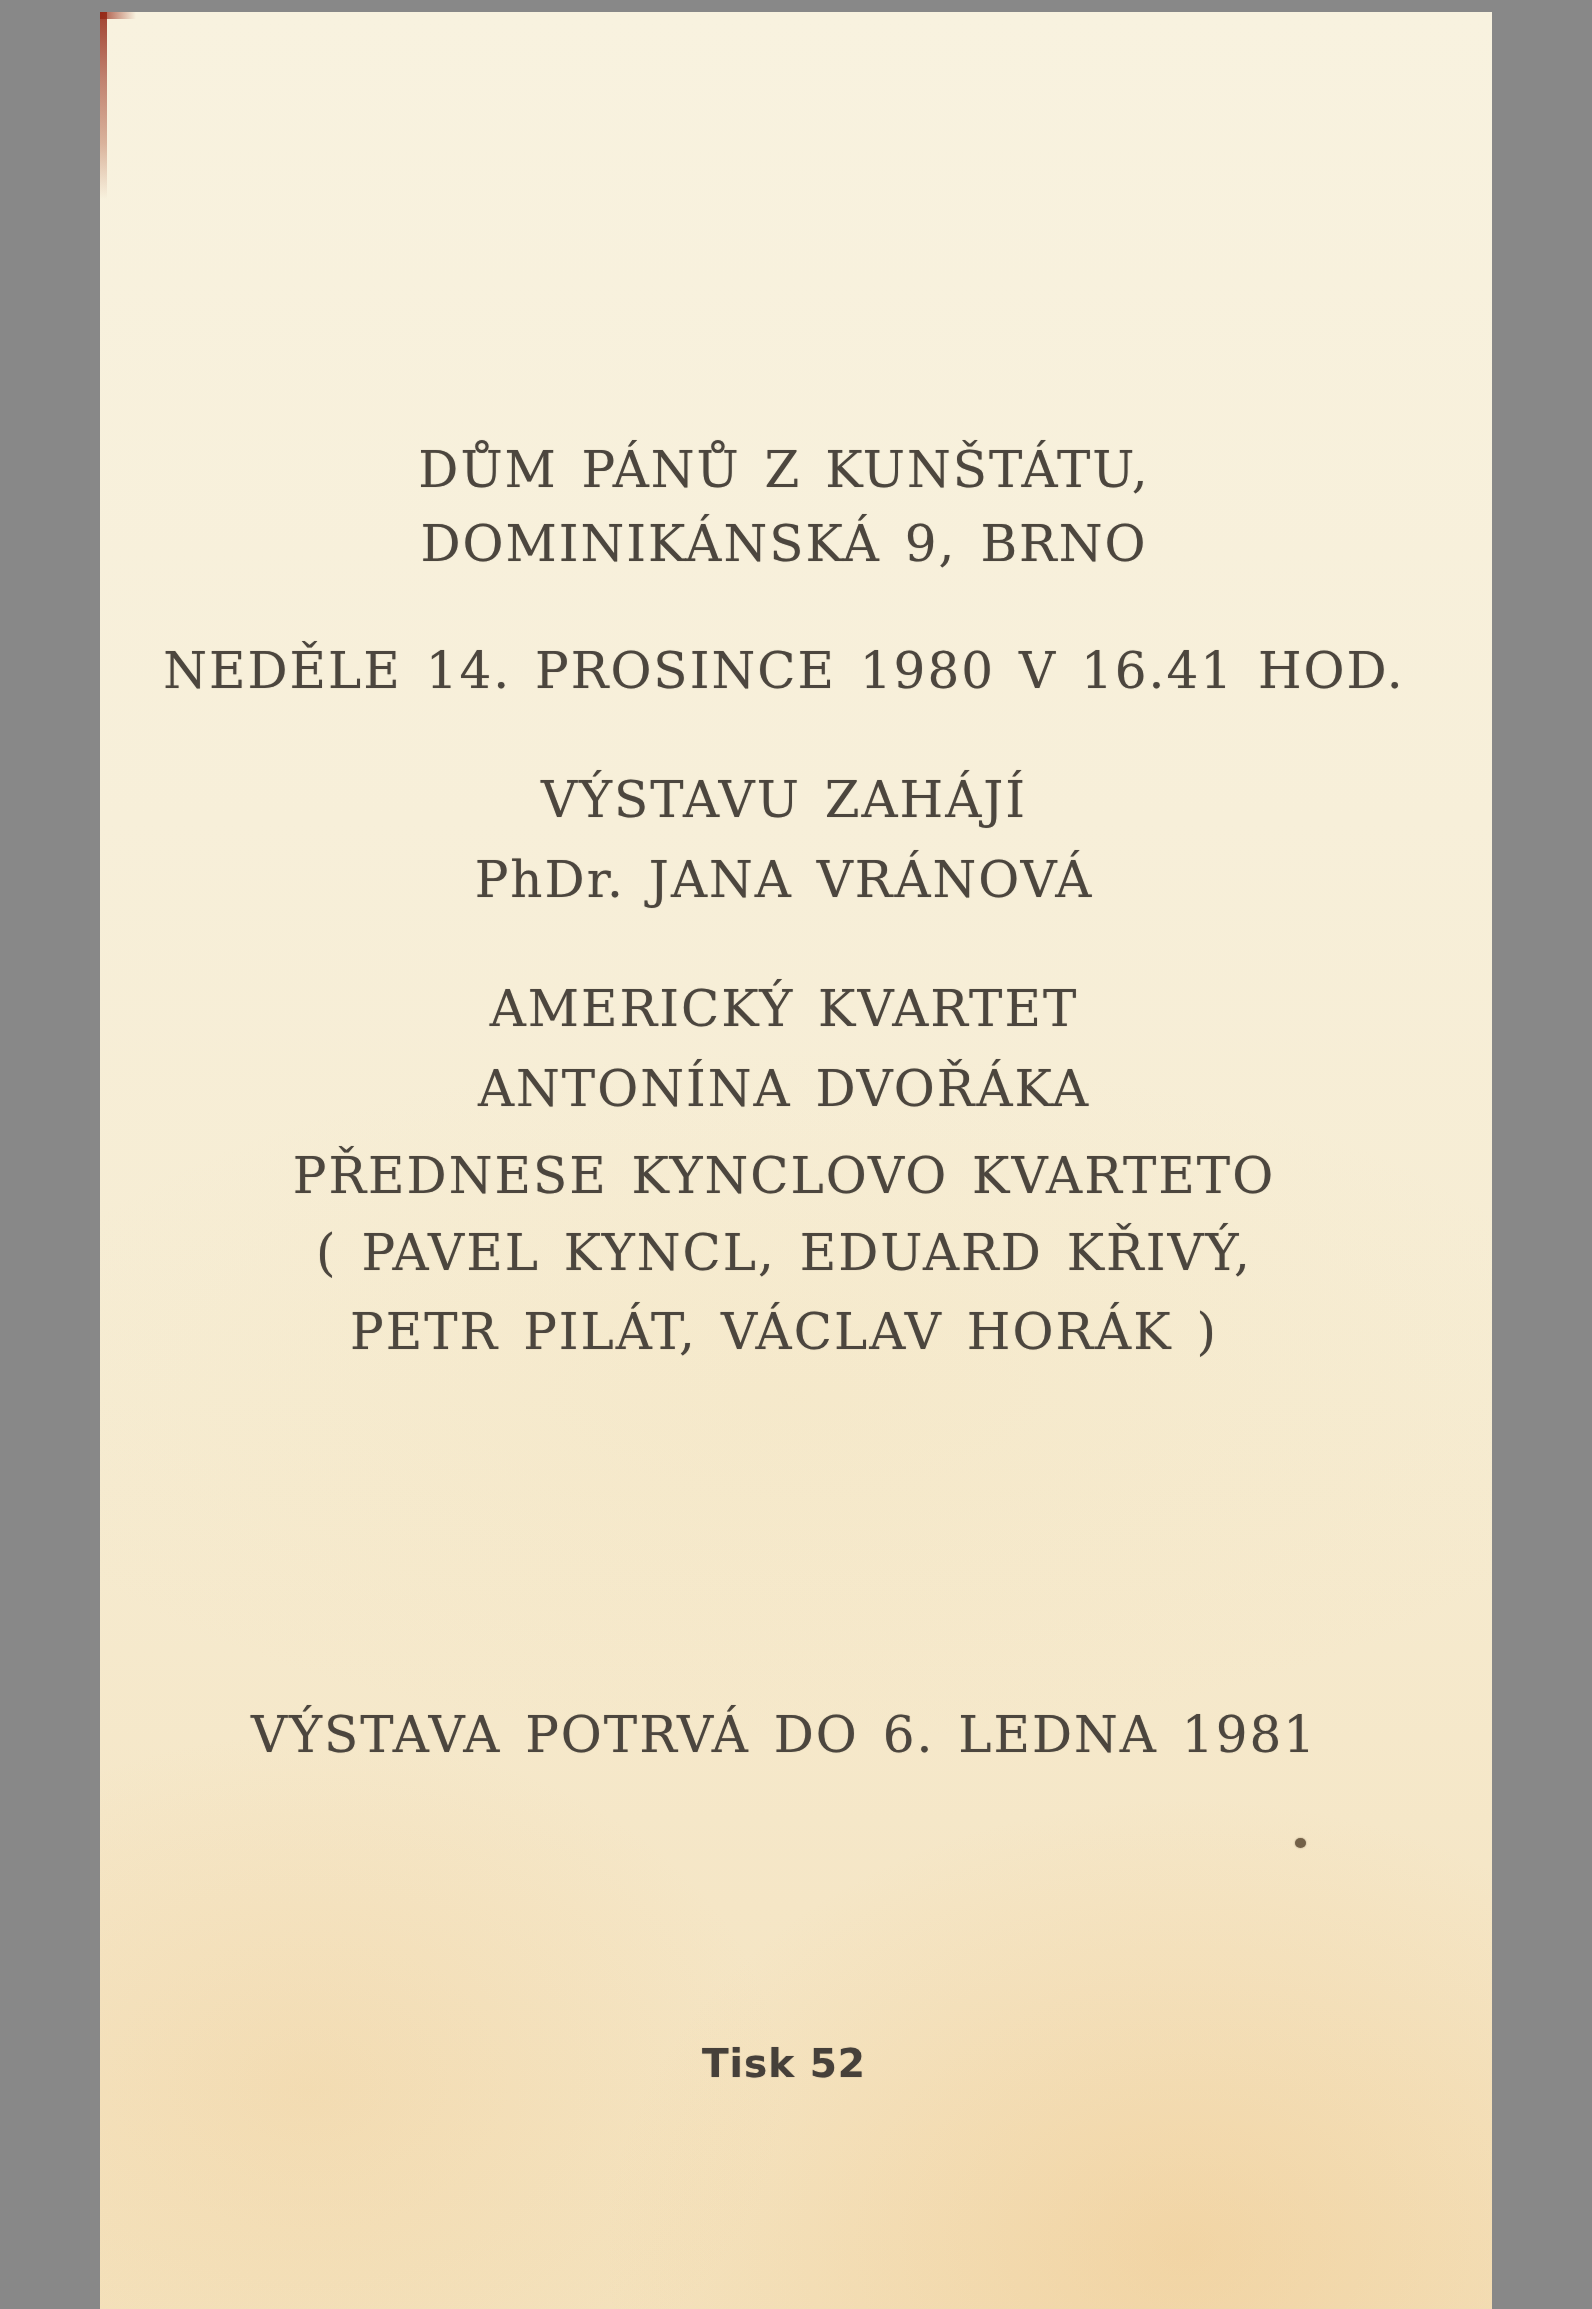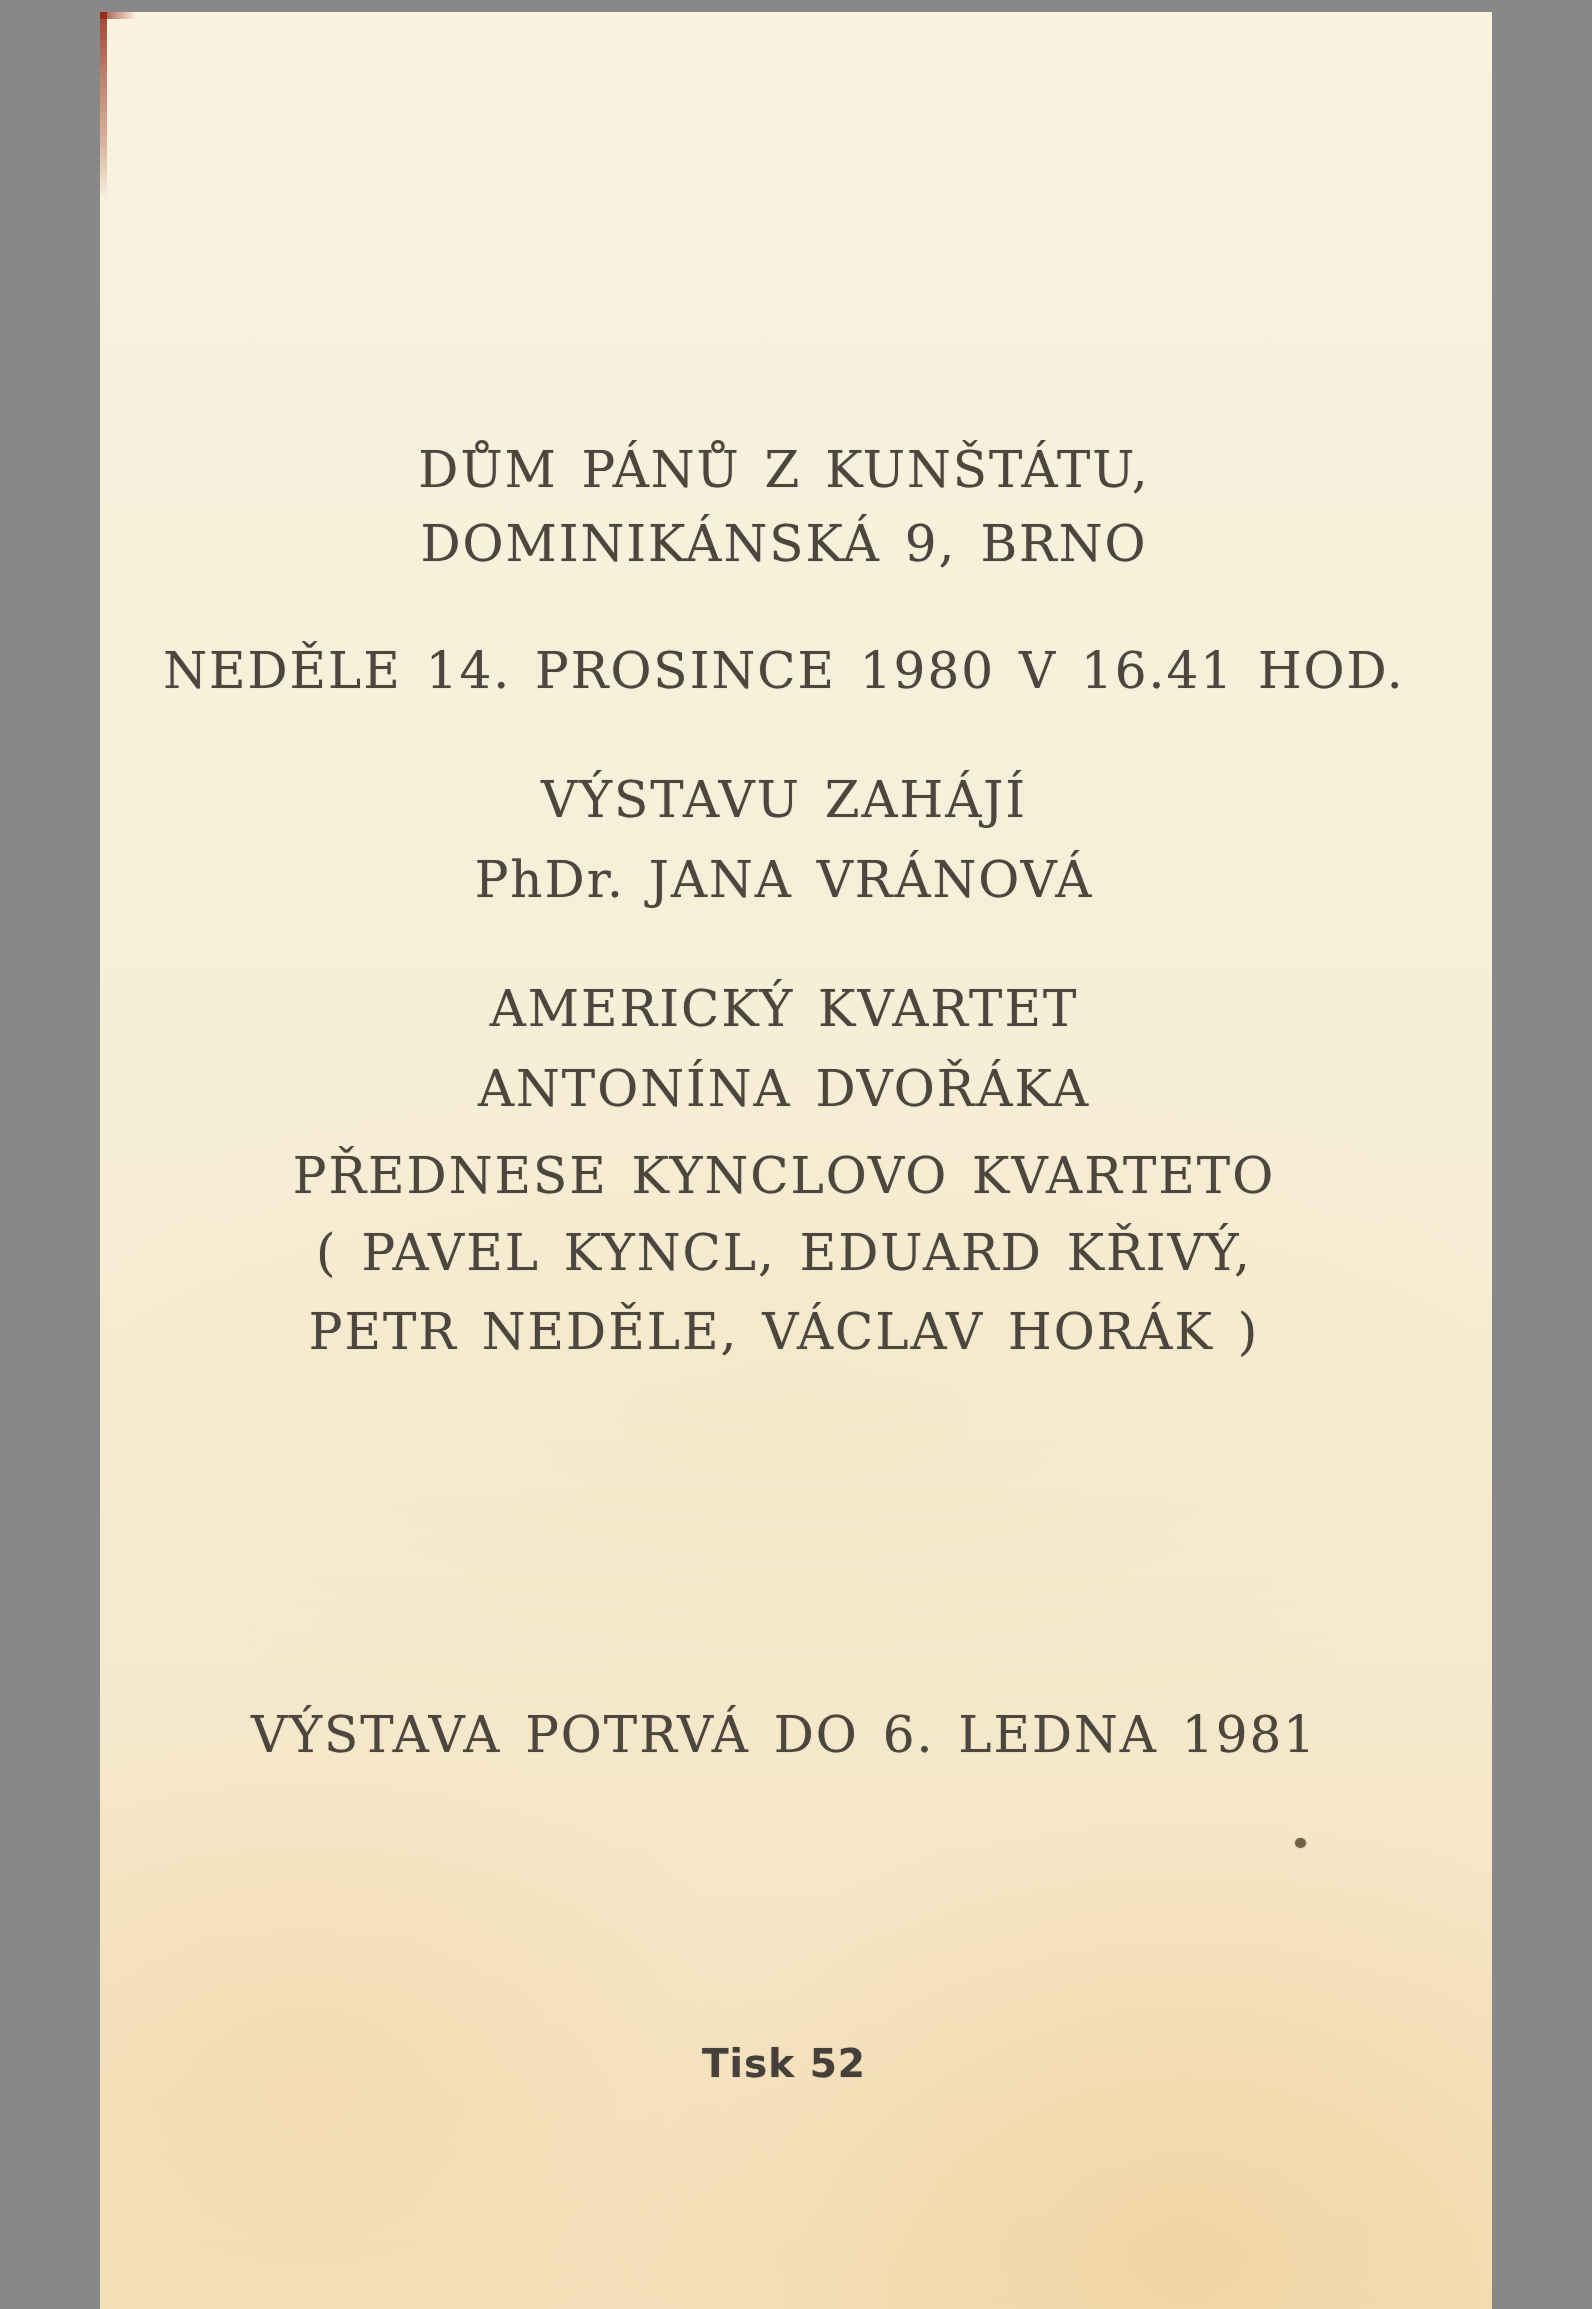--- a/index.html
+++ b/index.html
@@ -122,21 +122,21 @@
   <p class="line" style="top:972px">AMERICKÝ KVARTET</p>
 
   <p class="line" style="top:843px">PhDr. JANA VRÁNOVÁ</p>
 
   <p class="line" style="top:1052px">ANTONÍNA DVOŘÁKA</p>
 
   <p class="line" style="top:1139px">PŘEDNESE KYNCLOVO KVARTETO</p>
 
   <p class="line" style="top:1216px">( PAVEL KYNCL, EDUARD KŘIVÝ,</p>
 
-  <p class="line" style="top:1295px">PETR NEDĚLE, VÁCLAV HORÁK )</p>
+  <p class="line" style="top:1295px">PETR PILÁT, VÁCLAV HORÁK )</p>
 
   <p class="line" style="top:1698px">VÝSTAVA POTRVÁ DO 6. LEDNA 1981</p>
 
   <p class="imprint" style="top:2032px">Tisk 52</p>
 
   <div class="speck-dot-1"></div>
   <div class="speck-dot-2"></div>
   <div class="speck-smudge"></div>
 
 </div>

